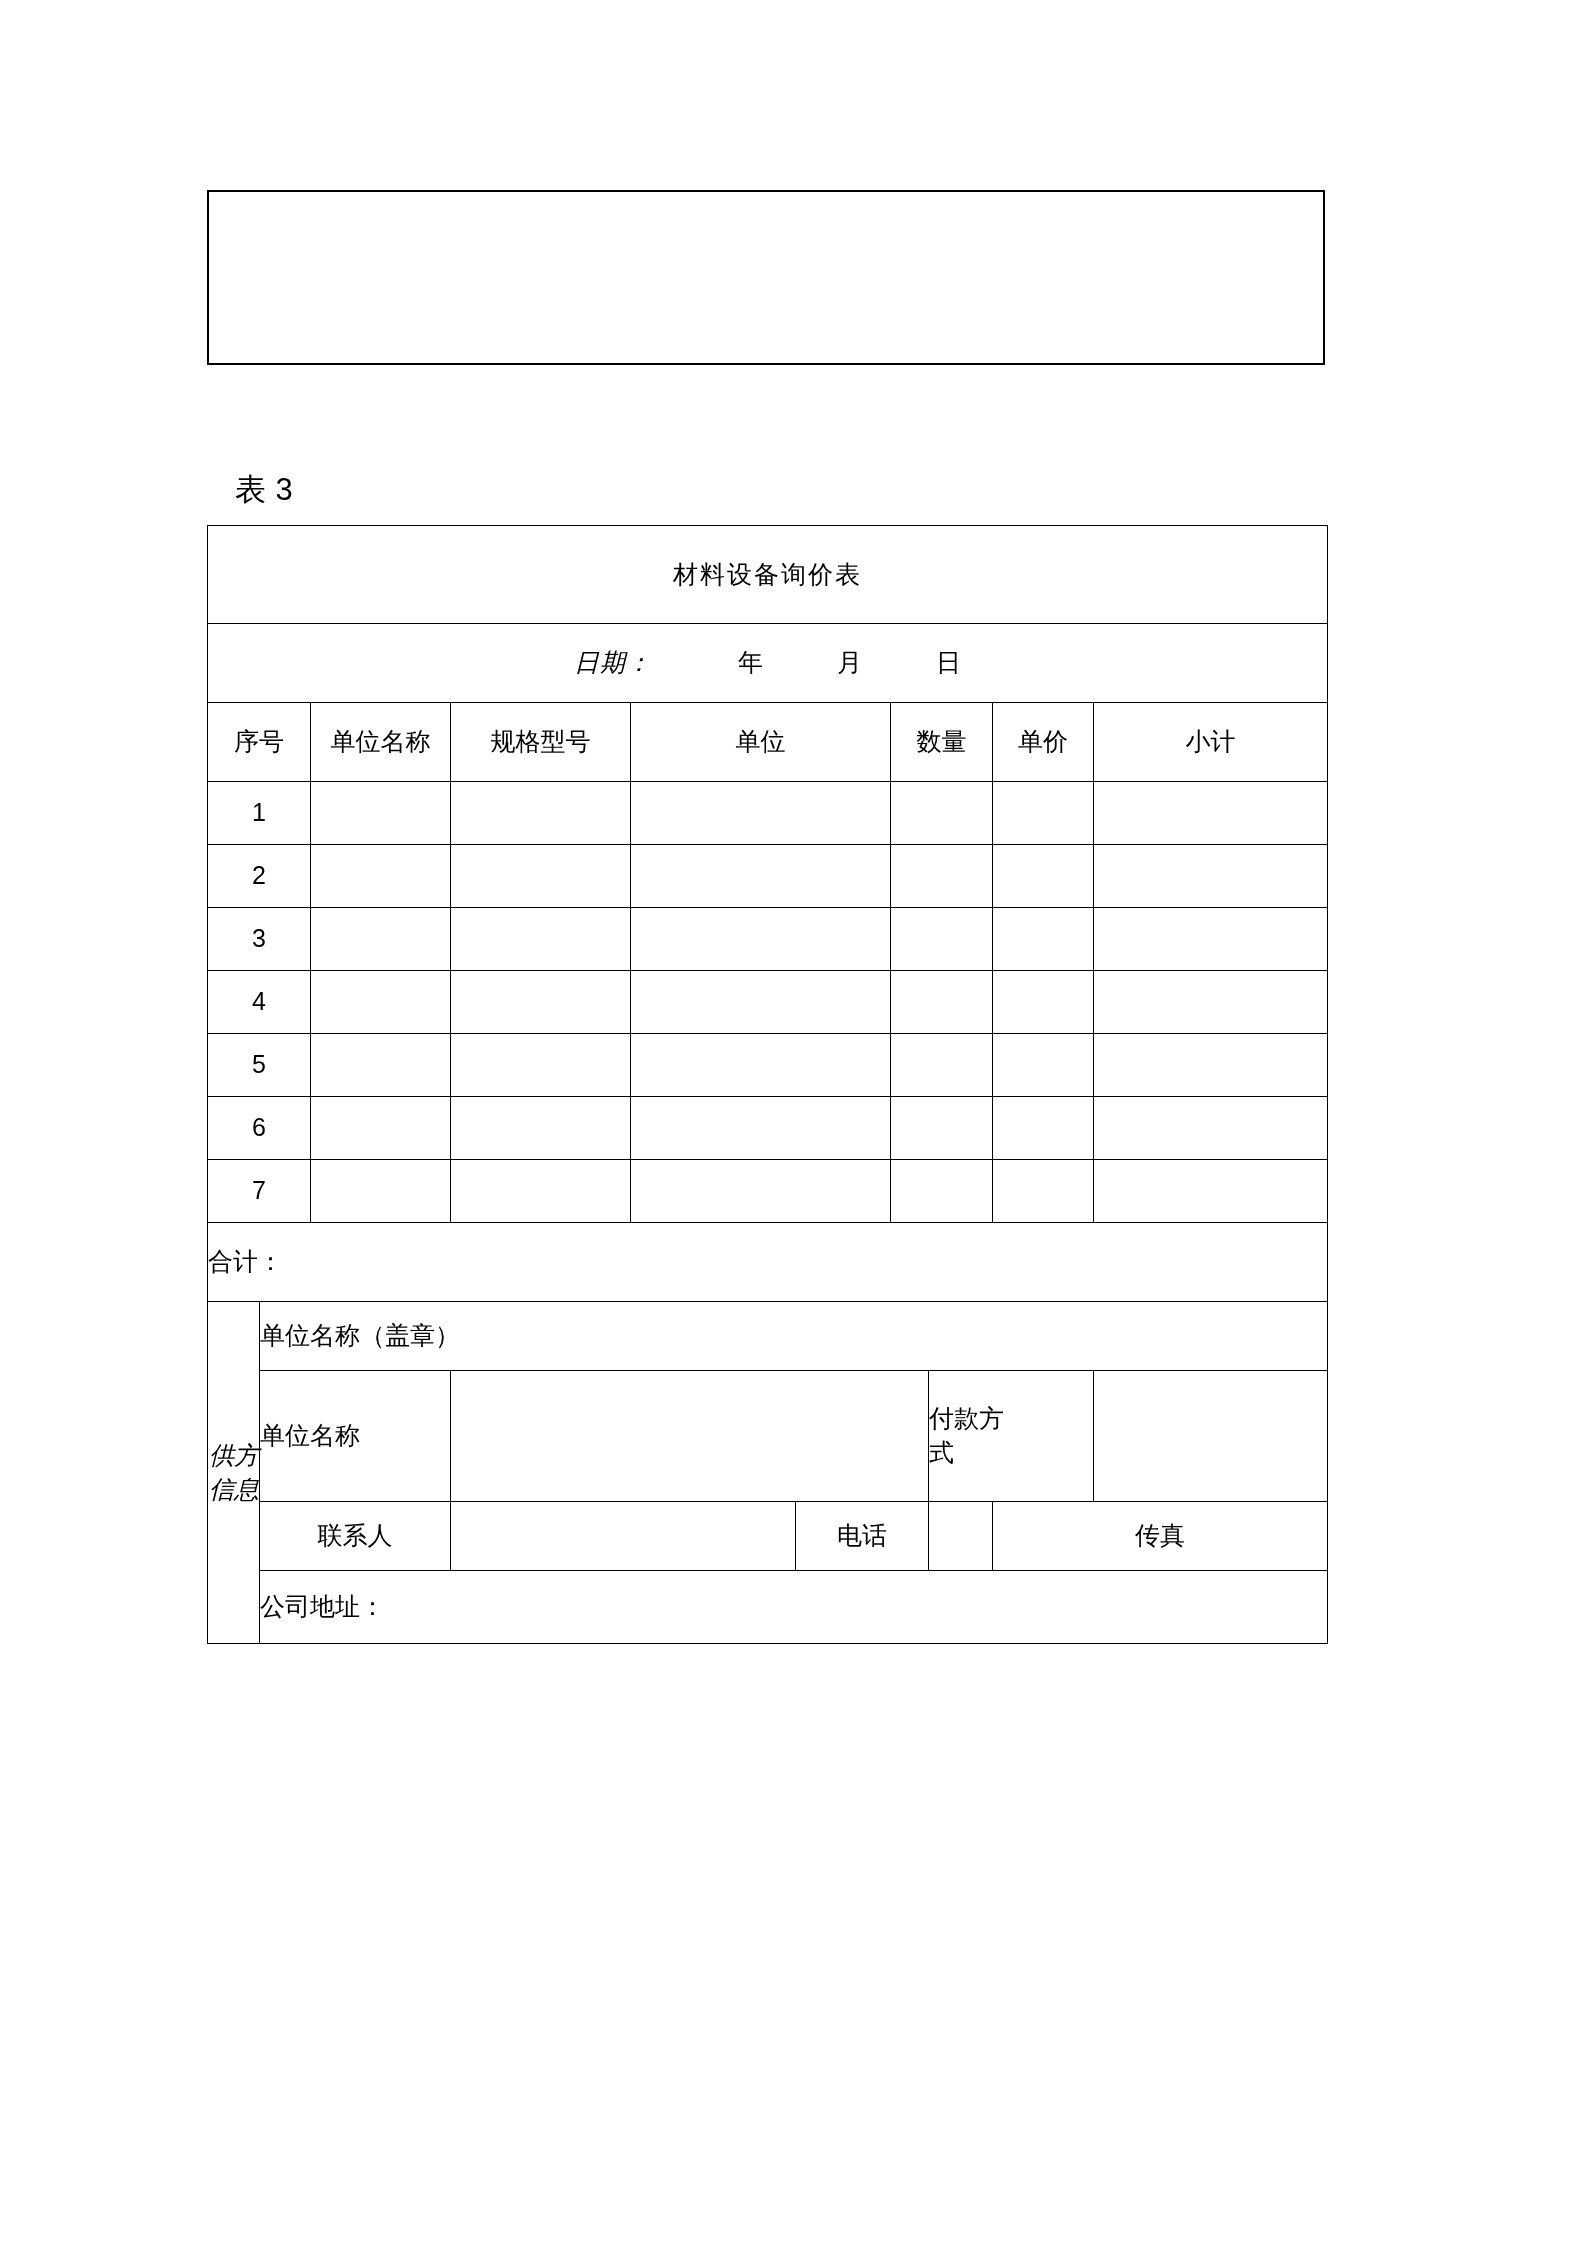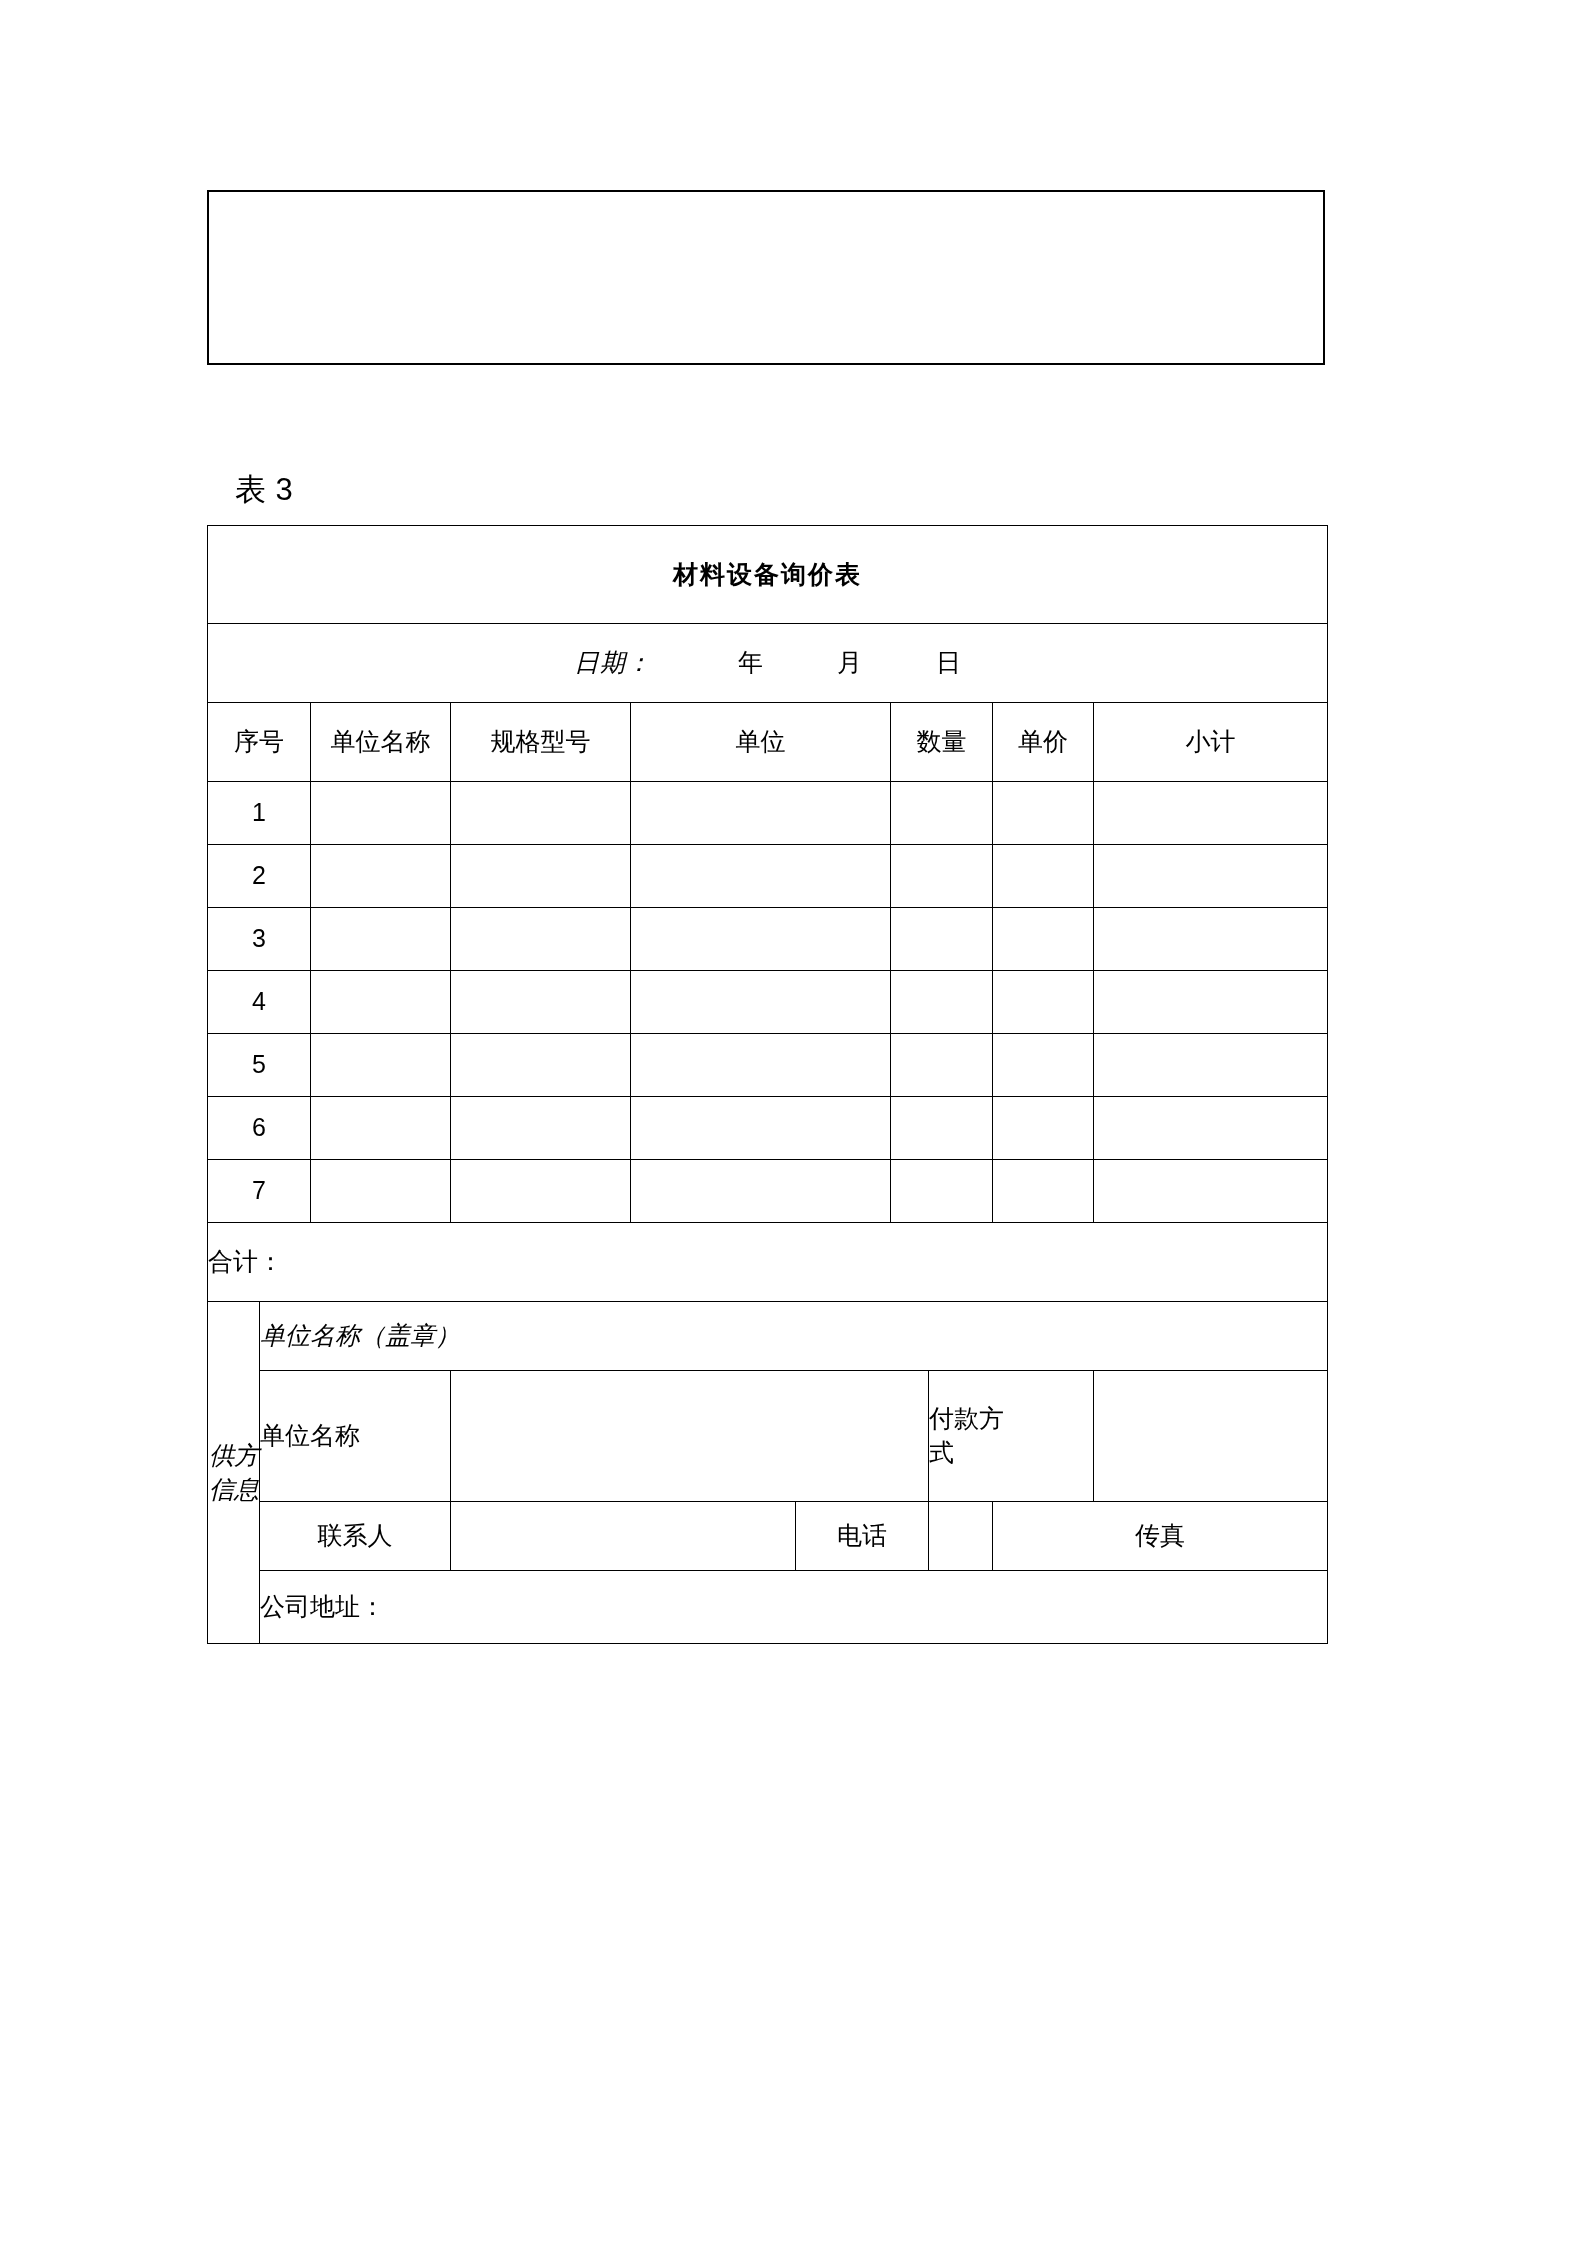--- a/index.html
+++ b/index.html
@@ -59,21 +59,21 @@
     font-size: 25px;
     line-height: 1.35;
     background: #ffffff;
   }
 
   .cell-title {
     text-align: center;
     font-size: 47px;
     height: 97px;
     letter-spacing: 2px;
-    font-weight: bold;
+    font-weight: normal;
   }
   .cell-date {
     text-align: center;
     height: 78px;
     font-size: 26px;
   }
   .cell-date .d-label { letter-spacing: 1px; font-style: italic; }
   .cell-date .d-gap-a { display:inline-block; width: 86px; }
   .cell-date .d-gap-b { display:inline-block; width: 74px; }
 
@@ -105,21 +105,21 @@
   }
   .cell-left {
     text-align: left;
     padding-left: 10px;
     font-size: 26px;
   }
   .cell-center {
     text-align: center;
     font-size: 26px;
   }
-  .cell-unit-name { height: 68px; font-style: italic; }
+  .cell-unit-name { height: 68px; }
   .cell-supply { height: 130px; }
   .cell-contact { height: 68px; }
   .cell-address { height: 72px; margin-left: 8px; }
 </style>
 </head>
 <body>
 
 <div class="top-box"></div>
 
 <div class="table-caption">表 3</div>

